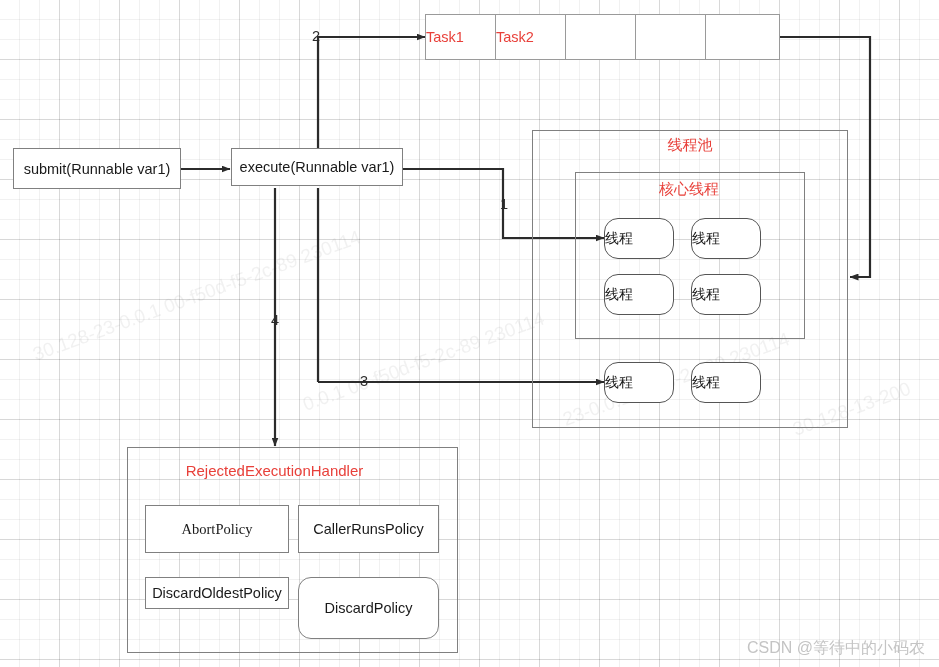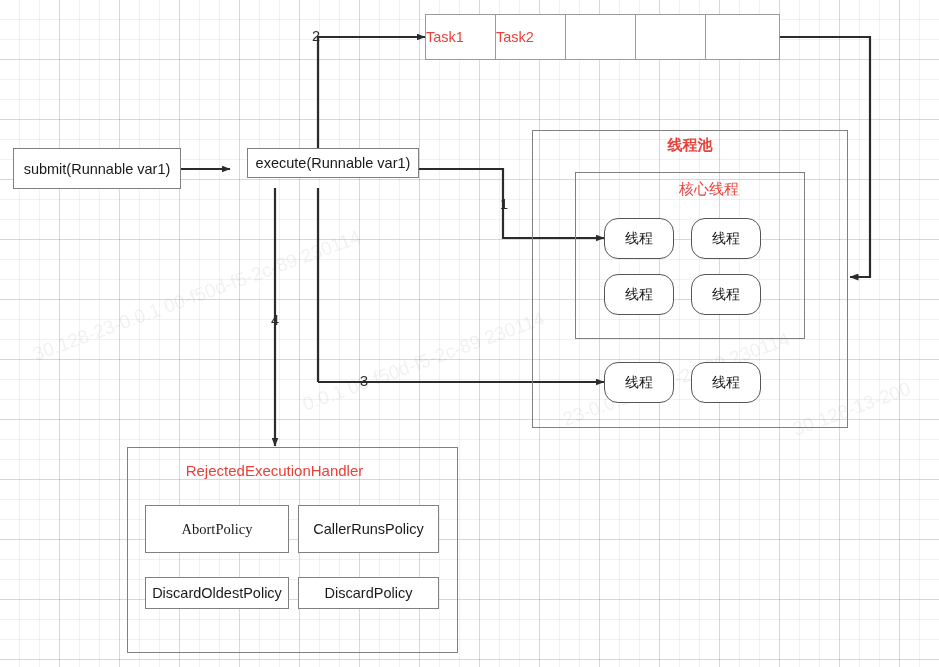--- a/index.html
+++ b/index.html
@@ -61,21 +61,21 @@
   }
   .queue-cell.filled { color: #e8403a; }
   .thread-pill {
     position: absolute;
     box-sizing: border-box;
     background: #ffffff;
     border: 1.4px solid #555555;
     border-radius: 14px;
     display: flex;
     align-items: center;
-    justify-content: center;
+    justify-content: flex-start;
     font-size: 14px;
     color: #1a1a1a;
   }
   .group-title {
     position: absolute;
     color: #e8403a;
     font-size: 15px;
     text-align: center;
     white-space: nowrap;
   }
@@ -137,21 +137,21 @@
   </svg>
 
   <div class="edge-label" style="left:312px; top:29px;">2</div>
   <div class="edge-label" style="left:500px; top:197px;">1</div>
   <div class="edge-label" style="left:360px; top:374px;">3</div>
   <div class="edge-label" style="left:271px; top:313px;">4</div>
 
   <div class="node" style="left:13px; top:148px; width:168px; height:41px;">
     <span>submit(Runnable var1)</span>
   </div>
-  <div class="node" style="left:231px; top:148px; width:172px; height:30px;margin-left:16px;">
+  <div class="node" style="left:231px; top:148px; width:172px; height:38px;">
     <span>execute(Runnable var1)</span>
   </div>
 
   <div>
     <div class="queue-cell filled" style="left:425px; top:14px; width:71px; height:46px;">
       <span>Task1</span>
     </div>
     <div class="queue-cell filled" style="left:495px; top:14px; width:71px; height:46px;">
       <span>Task2</span>
     </div>
@@ -160,24 +160,24 @@
     </div>
     <div class="queue-cell" style="left:635px; top:14px; width:71px; height:46px;">
       <span></span>
     </div>
     <div class="queue-cell" style="left:705px; top:14px; width:75px; height:46px;">
       <span></span>
     </div>
   </div>
 
   <div class="plain-box" style="left:532px; top:130px; width:316px; height:298px;"></div>
-  <div class="group-title" style="left:532px; top:136px; width:316px;font-weight:bold;">线程池</div>
+  <div class="group-title" style="left:532px; top:136px; width:316px;">线程池</div>
 
   <div class="plain-box" style="left:575px; top:172px; width:230px; height:167px;"></div>
-  <div class="group-title" style="left:575px; top:180px; width:228px;padding-left:20px;">核心线程</div>
+  <div class="group-title" style="left:575px; top:180px; width:228px;">核心线程</div>
 
   <div class="thread-pill" style="left:604px; top:218px; width:70px; height:41px;">
     <span>线程</span>
   </div>
   <div class="thread-pill" style="left:691px; top:218px; width:70px; height:41px;">
     <span>线程</span>
   </div>
   <div class="thread-pill" style="left:604px; top:274px; width:70px; height:41px;">
     <span>线程</span>
   </div>
@@ -197,18 +197,19 @@
 
   <div class="node" style="left:145px; top:505px; width:144px; height:48px;font-family:Liberation Serif, serif;">
     <span>AbortPolicy</span>
   </div>
   <div class="node" style="left:298px; top:505px; width:141px; height:48px;">
     <span>CallerRunsPolicy</span>
   </div>
   <div class="node" style="left:145px; top:577px; width:144px; height:32px;">
     <span>DiscardOldestPolicy</span>
   </div>
-  <div class="node" style="left:298px; top:577px; width:141px; height:32px;">
+  <div class="node" style="left:298px; top:577px; width:141px; height:62px;border-radius:13px;">
     <span>DiscardPolicy</span>
   </div>
 
+  <div class="csdn-watermark">CSDN @等待中的小码农</div>
 
 </div>
 
 </body></html>

